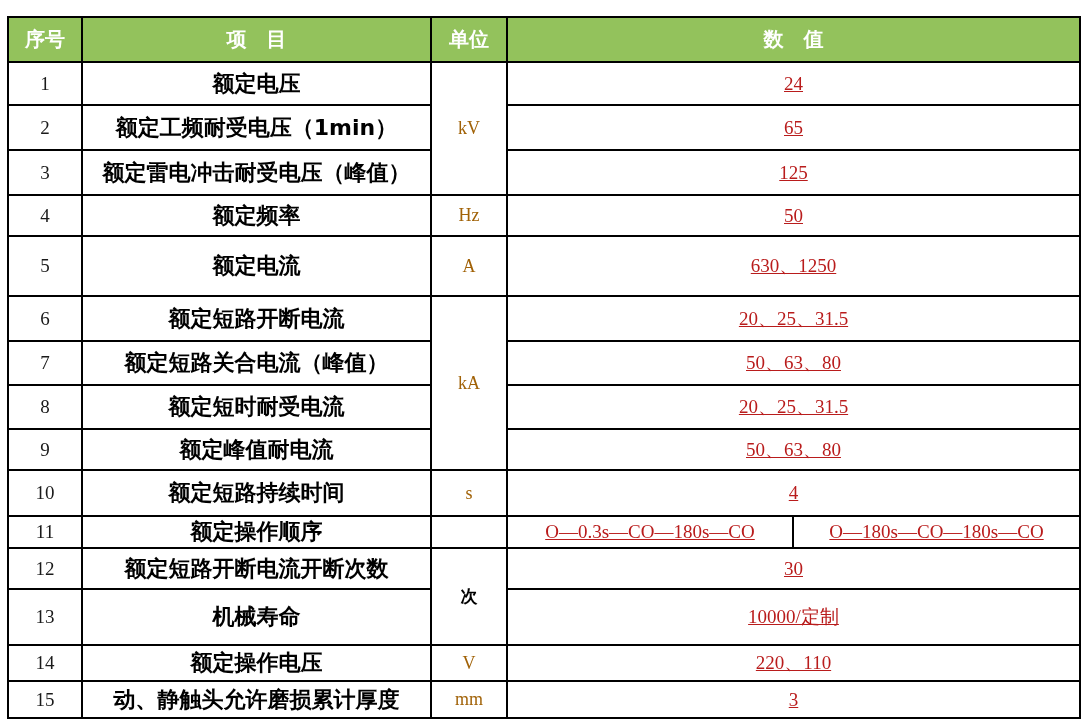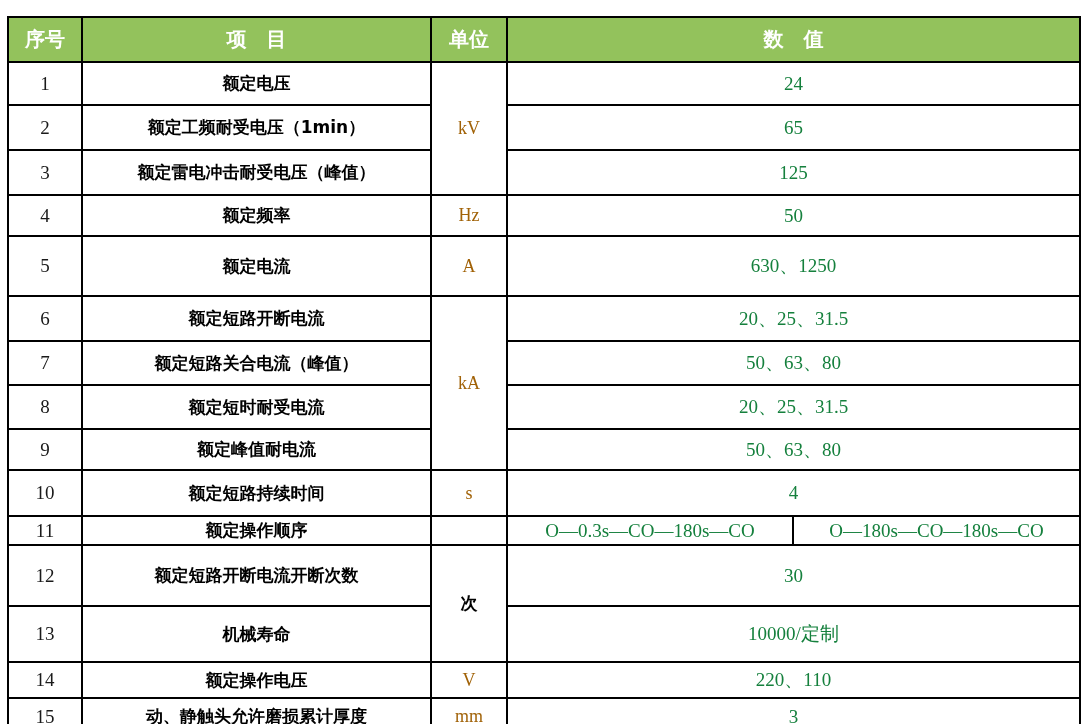--- a/index.html
+++ b/index.html
@@ -41,39 +41,40 @@
     font-family:"DejaVu Sans","Liberation Sans",sans-serif;
     height:45px;
   }
   td.no{
     font-family:"Liberation Serif","DejaVu Serif",serif;
     font-size:19px;
     color:#1a1a1a;
   }
   td.item{
     font-weight:bold;
-    font-size:17px;
+    font-size:22px;
     color:#000000;
     font-family:"DejaVu Sans","Liberation Sans",sans-serif;
   }
   td.unit{
     font-family:"Liberation Serif","DejaVu Serif",serif;
     font-size:18px;
     color:#a16207;
   }
   td.unit.cn{
     font-family:"DejaVu Sans","Liberation Sans",sans-serif;
     font-weight:bold;
     font-size:17px;
     color:#000000;
   }
   td.val{
     font-family:"Liberation Serif","DejaVu Serif",serif;
     font-size:19px;
-    color:#15803d;
+    color:#b91c1c;
+    text-decoration:underline;
   }
   col.c-no{width:74px;}
   col.c-item{width:349px;}
   col.c-unit{width:76px;}
   col.c-v1{width:286px;}
   col.c-v2{width:287px;}
 </style>
 </head>
 <body>
 
@@ -149,21 +150,21 @@
       <td class="unit">s</td>
       <td class="val" colspan="2">4</td>
     </tr>
     <tr style="height:29px">
       <td class="no">11</td>
       <td class="item">额定操作顺序</td>
       <td class="unit"></td>
       <td class="val">O—0.3s—CO—180s—CO</td>
       <td class="val">O—180s—CO—180s—CO</td>
     </tr>
-    <tr style="height:61px">
+    <tr style="height:41px">
       <td class="no">12</td>
       <td class="item">额定短路开断电流开断次数</td>
       <td class="unit cn" rowspan="2">次</td>
       <td class="val" colspan="2">30</td>
     </tr>
     <tr style="height:56px">
       <td class="no">13</td>
       <td class="item">机械寿命</td>
       <td class="val" colspan="2">10000/定制</td>
     </tr>

